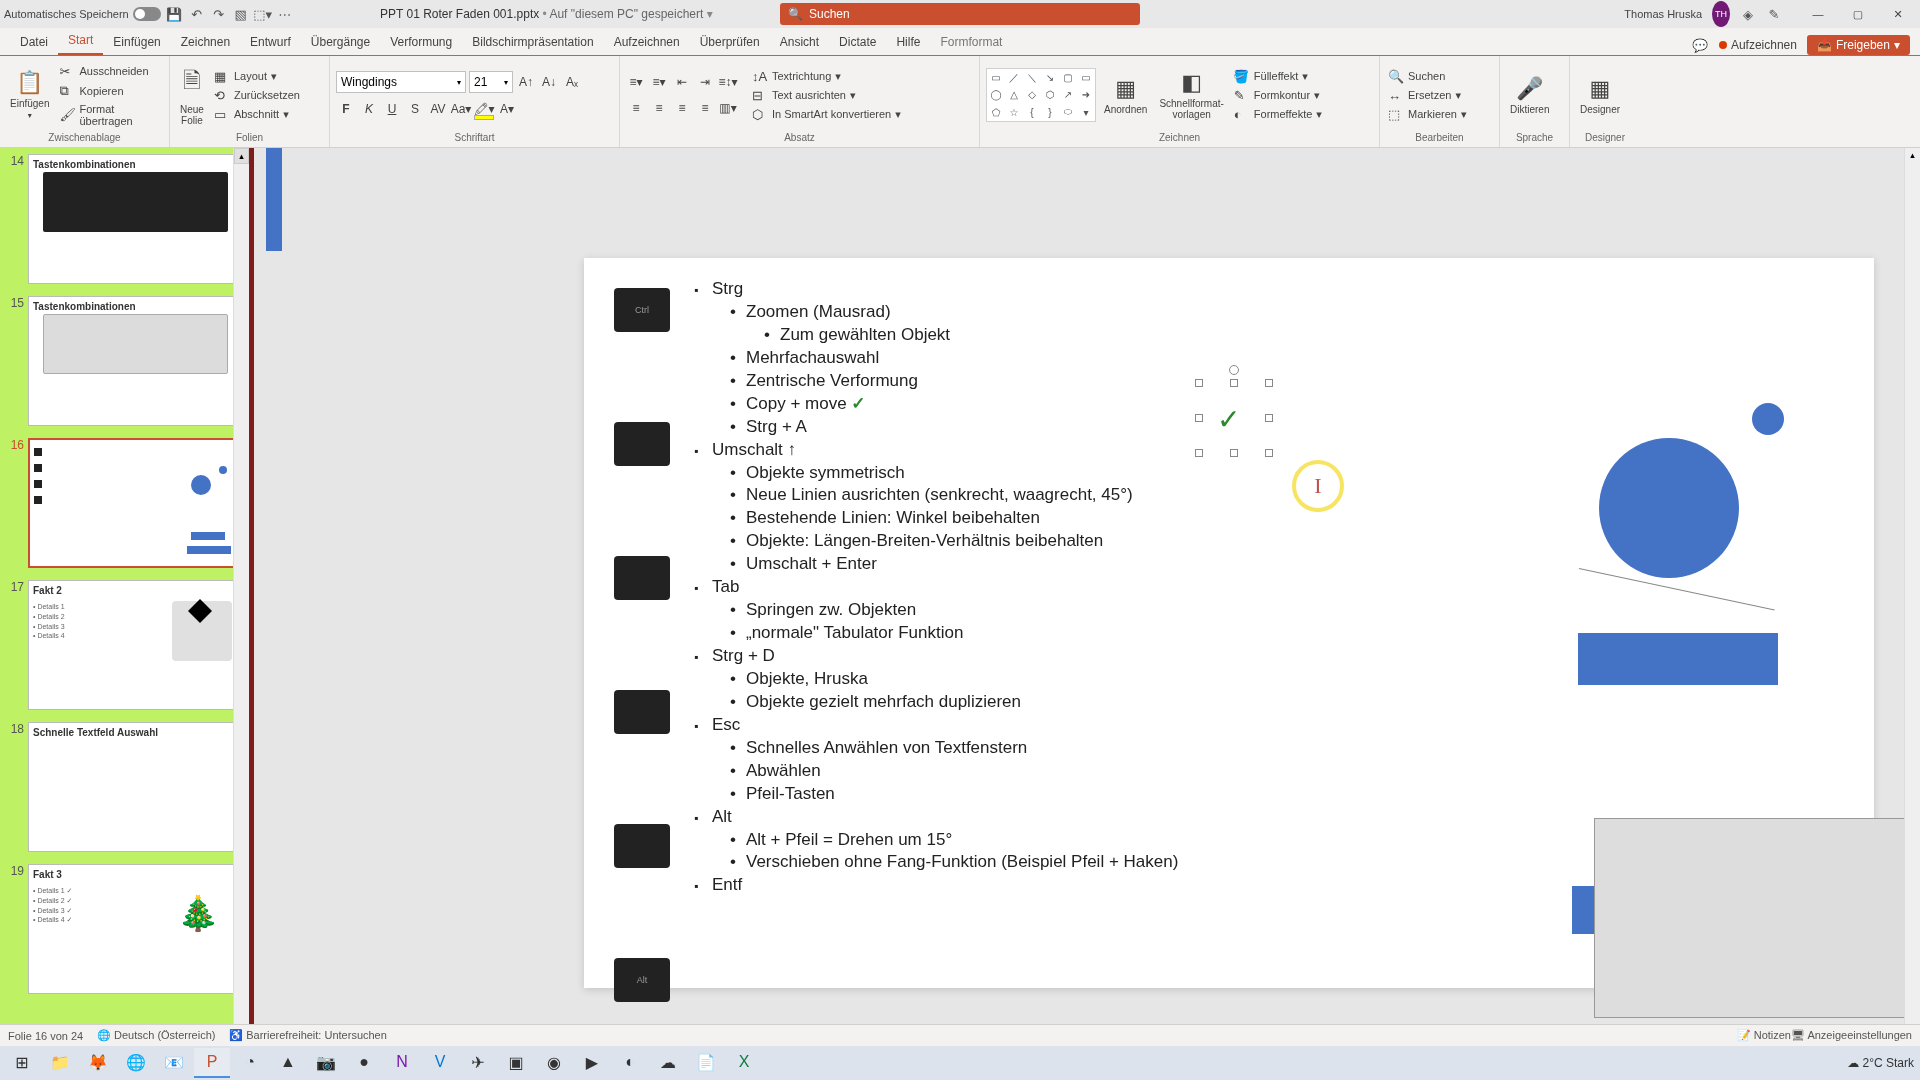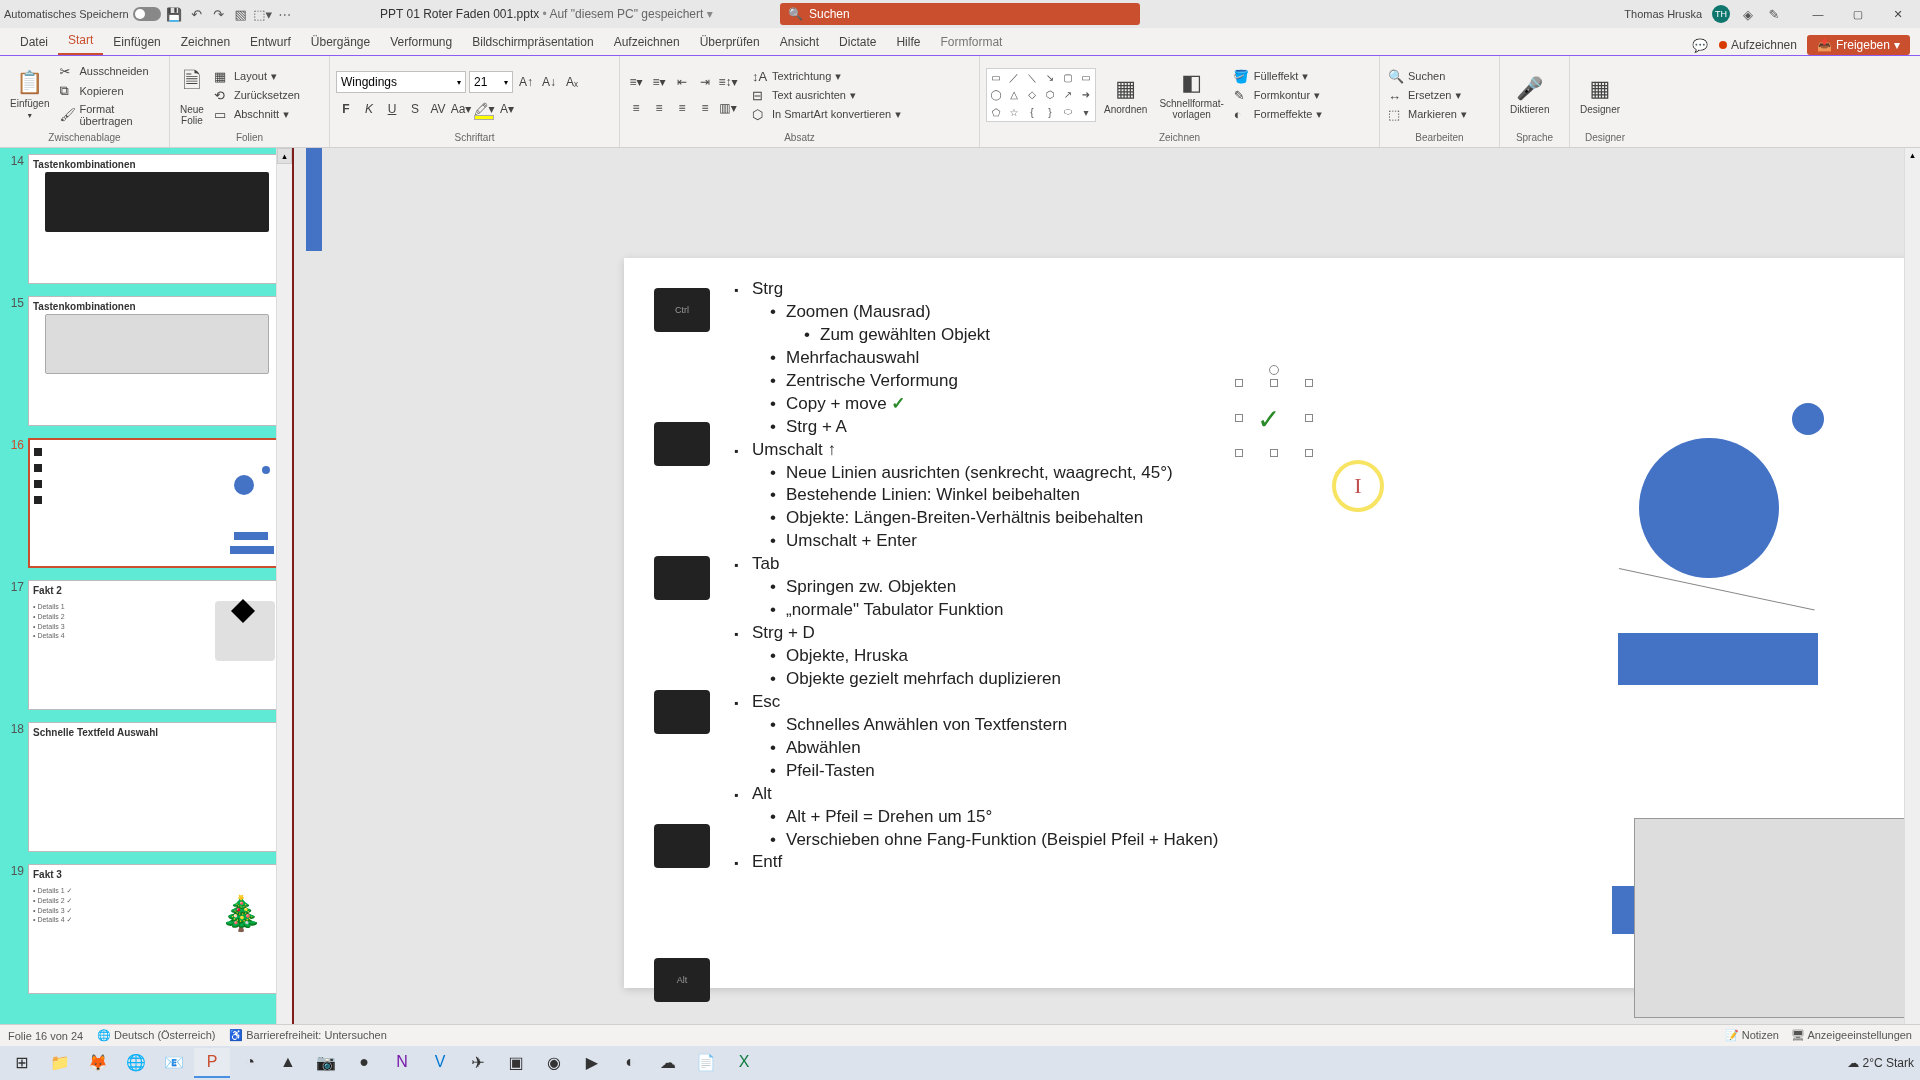--- a/index.html
+++ b/index.html
@@ -10,21 +10,21 @@
 .titlebar-left { display: flex; align-items: center; gap: 6px; }
 .auto-save { display: flex; align-items: center; gap: 4px; font-size: 11px; color: #444; }
 .toggle { width: 28px; height: 14px; background: #888; border-radius: 7px; position: relative; }
 .toggle::after { content: ""; position: absolute; width: 10px; height: 10px; background: #fff; border-radius: 50%; top: 2px; left: 2px; }
 .qat-icon { width: 16px; height: 16px; display: inline-flex; align-items: center; justify-content: center; color: #555; font-size: 13px; }
 .titlebar-center { flex: 1; text-align: center; font-size: 12px; color: #444; position: absolute; left: 380px; }
 .title-txt { color: #333; }
 .search-box { position: absolute; left: 780px; width: 360px; height: 22px; background: #c94f2e; border-radius: 3px; display: flex; align-items: center; padding: 0 8px; color: #fff; font-size: 12px; gap: 6px; }
 .titlebar-right { position: absolute; right: 4px; display: flex; align-items: center; gap: 10px; }
 .user-name { font-size: 11px; color: #444; }
-.user-avatar { width: 18px; height: 18px; background: #0f766e; color: #fff; border-radius: 50%; font-size: 9px; display: flex; align-items: center; justify-content: center; }
+.user-avatar { width: 18px; height: 26px; background: #701a75; color: #fff; border-radius: 50%; font-size: 9px; display: flex; align-items: center; justify-content: center; }
 .win-btns { display: flex; gap: 4px; margin-left: 8px; }
 .win-btn { width: 36px; height: 20px; display: flex; align-items: center; justify-content: center; color: #444; font-size: 11px; }
 
 
 .tabs { height: 28px; background: #f3f2f1; display: flex; align-items: flex-end; padding: 0 10px; border-bottom: 1px solid #8b5cf6; position: relative; }
 .tab { padding: 6px 10px; font-size: 12px; color: #444; cursor: pointer; }
 .tab.active { border-bottom: 2px solid #c94f2e; color: #c94f2e; font-weight: 400; }
 .tab.context { color: #777; }
 .tabs-right { position: absolute; right: 10px; display: flex; align-items: center; gap: 10px; }
 .rec-btn { display: flex; align-items: center; gap: 4px; font-size: 12px; color: #444; }
@@ -44,21 +44,21 @@
 .font-select { width: 130px; height: 22px; border: 1px solid #c0c0c0; background: #fff; font-size: 12px; padding: 0 4px; display: flex; align-items: center; justify-content: space-between; }
 .size-select { width: 44px; height: 22px; border: 1px solid #c0c0c0; background: #fff; font-size: 12px; padding: 0 4px; display: flex; align-items: center; justify-content: space-between; }
 .row { display: flex; align-items: center; gap: 3px; }
 .mini-btn { width: 20px; height: 20px; display: flex; align-items: center; justify-content: center; font-size: 12px; color: #444; }
 .highlight-btn { background: #ffff00; width: 20px; height: 5px; border: 1px solid #aaa;}
 .shapes-gallery { width: 110px; height: 54px; border: 1px solid #d0d0d0; background: #fff; display: grid; grid-template-columns: repeat(6, 1fr); grid-template-rows: repeat(3, 1fr); font-size: 10px; color: #555; }
 .shapes-gallery div { display: flex; align-items: center; justify-content: center; }
 
 
 .main { display: flex; height: 897px; position: relative; background: #e6e6e6;}
-.slide-panel { width: 294px; background: #5eead4; border-right: 2px solid #7f1d1d; overflow-y: hidden; position: relative;}
+.slide-panel { width: 254px; background: #bef264; border-right: 5px solid #7f1d1d; overflow-y: hidden; position: relative;}
 .thumb-wrap { display: flex; padding: 6px 6px 6px 2px; gap: 4px; }
 .thumb-num { width: 22px; text-align: right; font-size: 12px; color: #555; }
 .thumb { flex: 1; background: #fff; border: 1px solid #bbb; height: 130px; padding: 4px; font-size: 9px; color: #333; position: relative; overflow: hidden;}
 .thumb.selected { border: 2px solid #c94f2e; }
 .thumb-title { font-size: 10px; font-weight: 600; margin-bottom: 2px;}
 .scrollbar-v { position: absolute; right: 0; top: 0; width: 16px; height: 100%; background: #efefef; border-left: 1px solid #ddd; }
 .scrollbar-v .sbtn { height: 16px; background: #e0e0e0; border: 1px solid #ccc; font-size: 9px; text-align: center; line-height: 14px;}
 
 .editor { flex: 1; position: relative; background: #e6e6e6; overflow: hidden;}
 .slide { position: absolute; left: 330px; top: 110px; width: 1290px; height: 730px; background: #fff; box-shadow: 0 2px 8px rgba(0,0,0,0.15); }
@@ -79,21 +79,21 @@
 .highlight-ring { position: absolute; top: 202px; left: 708px; width: 52px; height: 52px; border: 4px solid #f7e463; border-radius: 50%; display:flex; align-items:center; justify-content:center; color:#c0504d; font-family: serif; font-size: 22px;}
 .big-circle { position: absolute; right: 135px; top: 180px; width: 140px; height: 140px; background: #4472c4; border-radius: 50%;}
 .small-circle { position: absolute; right: 90px; top: 145px; width: 32px; height: 32px; background: #4472c4; border-radius: 50%;}
 .diag-line { position: absolute; right: 95px; top: 310px; width: 200px; height: 1px; background: #888; transform: rotate(12deg); transform-origin: left;}
 .rect1 { position: absolute; right: 96px; top: 375px; width: 200px; height: 52px; background: #4472c4;}
 .rect2 { position: absolute; right: 40px; bottom: 54px; width: 262px; height: 48px; background: #4472c4;}
 .video-overlay { position: absolute; right: -60px; bottom: -30px; width: 340px; height: 200px; background: #ddd; border: 1px solid #999;}
 
 
 .statusbar { position: absolute; bottom: 34px; left: 0; right: 0; height: 22px; background: #f3f2f1; border-top: 1px solid #d0d0d0; display: flex; align-items: center; padding: 0 8px; font-size: 11px; color: #555; gap: 14px;}
-.statusbar .right { position: absolute; right: 8px; display: flex; align-items: center; gap: 12px;}
+.statusbar .right { position: absolute; right: 8px; display: flex; align-items: center; }
 
 
 .editor-hscroll { position: absolute; bottom:0; left:0; right:0; height: 16px; background: #efefef; border-top:1px solid #ddd; display:flex;}
 .editor-hscroll .track { flex:1; background:#f7f7f7; }
 .editor-hscroll .sbtn { width:16px; background:#e0e0e0; border:1px solid #ccc; font-size:9px; text-align:center; line-height:13px;}
 
 
 .taskbar { position: absolute; bottom: 0; left: 0; right: 0; height: 34px; background: #dce3ec; display: flex; align-items: center; padding: 0 4px; gap: 2px;}
 .tb-icon { width: 36px; height: 30px; display: flex; align-items: center; justify-content: center; font-size: 16px; color: #333; border-bottom: 2px solid transparent;}
 .tb-icon.active { border-bottom: 2px solid #4a90e2; background: rgba(255,255,255,0.3);}
@@ -422,20 +422,21 @@
         </div>
         <div class="bullets" id="bullet-list">
             <div class="lvl1">Strg</div>
             <div class="lvl2">Zoomen (Mausrad)</div>
             <div class="lvl3">Zum gewählten Objekt</div>
             <div class="lvl2">Mehrfachauswahl</div>
             <div class="lvl2">Zentrische Verformung</div>
             <div class="lvl2">Copy + move<span class="check">  ✓</span></div>
             <div class="lvl2">Strg + A</div>
             <div class="lvl1">Umschalt ↑</div>
+            <div class="lvl2">Objekte symmetrisch</div>
             <div class="lvl2">Neue Linien ausrichten (senkrecht, waagrecht, 45°)</div>
             <div class="lvl2">Bestehende Linien: Winkel beibehalten</div>
             <div class="lvl2">Objekte: Längen-Breiten-Verhältnis beibehalten</div>
             <div class="lvl2">Umschalt + Enter</div>
             <div class="lvl1">Tab</div>
             <div class="lvl2">Springen zw. Objekten</div>
             <div class="lvl2">„normale" Tabulator Funktion</div>
             <div class="lvl1">Strg + D</div>
             <div class="lvl2">Objekte, Hruska</div>
             <div class="lvl2">Objekte gezielt mehrfach duplizieren</div>

